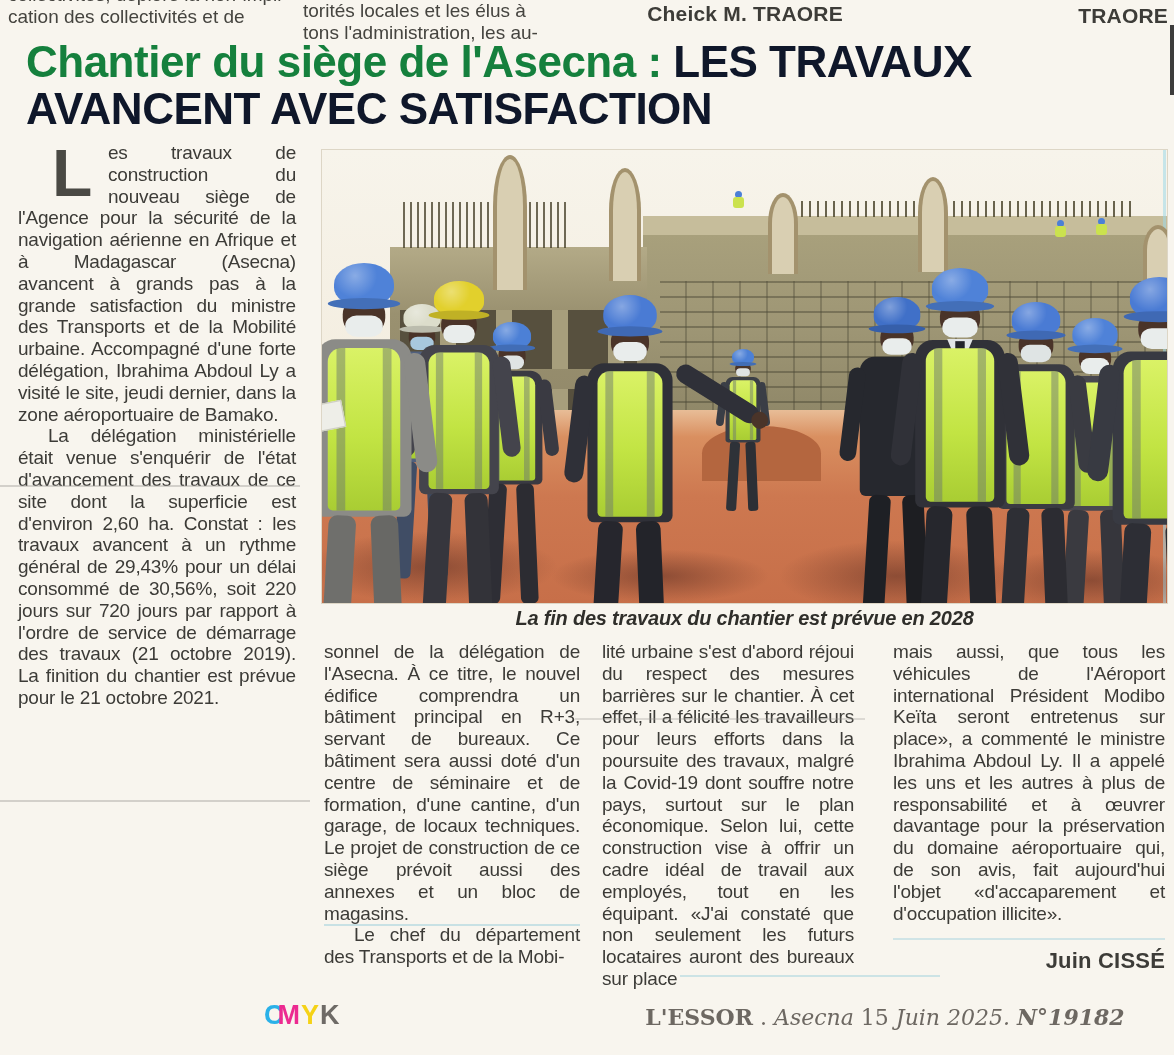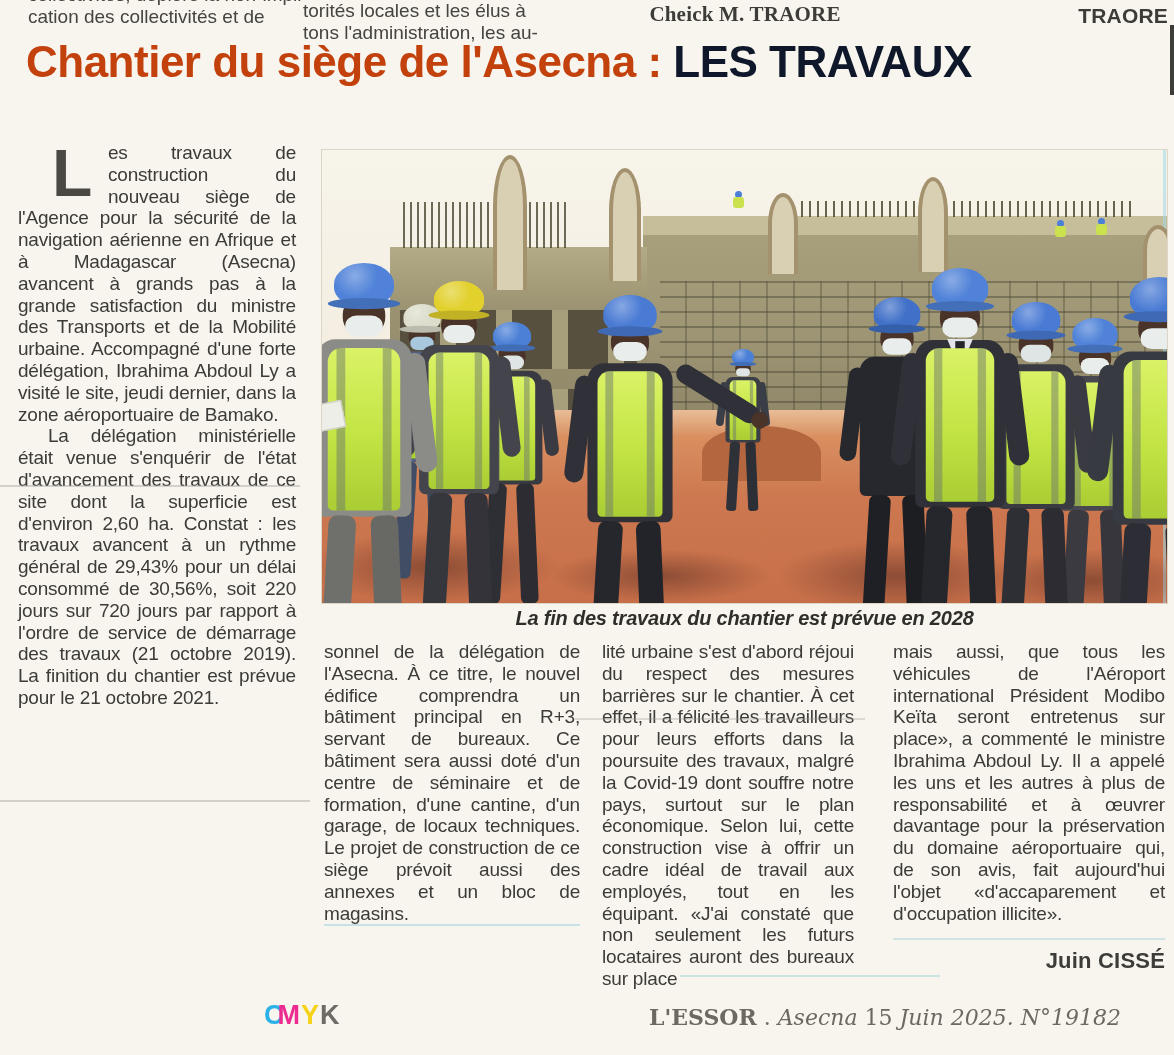--- a/index.html
+++ b/index.html
@@ -5,28 +5,28 @@
   html,body{margin:0;padding:0;}
   body{
     width:1174px;height:1055px;position:relative;overflow:hidden;
     background:#f8f5ee;
     font-family:"Liberation Sans",sans-serif;
     color:#3b3a37;
   }
   .abs{position:absolute;}
   
   .frag{font-size:19px;line-height:22px;color:#45443f;text-align:justify;}
-  .frag-clip{overflow:hidden;margin-left:20px;}
+  .frag-clip{overflow:hidden;}
   .byline{font-weight:bold;font-size:21px;color:#3d3c38;letter-spacing:.2px;}
   
   .headline{
     left:26px;top:38px;width:1145px;
     font-weight:bold;font-size:44px;line-height:47px;letter-spacing:-.5px;
   }
-  .hl-black{color:#c2410c;}
+  .hl-black{color:#15803d;}
   .hl-orange{color:#0f172a;}
   
   .col{font-size:19px;line-height:21.8px;text-align:justify;letter-spacing:-.2px;color:#3c3b37;}
   .col p{margin:0;}
   .indent{text-indent:30px;}
   .indent-big{text-indent:78px;}
   .dropcap{
     float:left;width:46px;height:58px;margin:3px 10px 0 34px;
     font-size:66px;line-height:56px;font-weight:bold;color:#4a4944;
   }
@@ -89,43 +89,44 @@
   .p-leg.r{left:50px;transform:rotate(-2.5deg);transform-origin:top center;}
   
   .caption{left:322px;top:607px;width:845px;text-align:center;
     font-weight:bold;font-style:italic;font-size:20px;letter-spacing:-.2px;color:#2f2e2a;}
   .cmyk{left:264px;top:1000px;font-weight:bold;font-size:27px;letter-spacing:1px;}
   .cmyk span{display:inline-block;}
   .paperline{left:600px;top:1004px;width:570px;text-align:center;
     font-family:"DejaVu Serif",serif;font-size:22px;color:#6d6862;}
   .f-bold{font-weight:bold;}
   .f-ital{font-style:italic;}
-  .f-boldital{font-weight:normal;font-style:italic;}
+  .f-boldital{font-weight:bold;font-style:italic;}
   .artifact{height:2px;opacity:.4;}
   .edgebar{left:1170px;top:25px;width:4px;height:70px;background:#1c1c1c;opacity:.85;}
 </style>
 </head>
 <body>
 
 <div class="abs frag frag-clip" style="left:8px;top:0;width:282px;height:42px;">
   <div style="margin-top:-16px;">
     <div>collectivités, déplore la non-impli-</div>
     <div>cation des collectivités et de</div>
   </div>
 </div>
 <div class="abs frag" style="left:303px;top:0;width:282px;">
   <div>torités locales et les élus à</div>
   <div>tons l'administration, les au-</div>
 </div>
-<div class="abs byline" style="left:600px;top:2px;width:290px;text-align:center;font-family:Liberation Serif, serif;">Cheick M. TRAORE</div>
+<div class="abs byline" style="left:600px;top:2px;width:290px;text-align:center;">Cheick M. TRAORE</div>
 <div class="abs byline" style="left:1010px;top:4px;width:158px;text-align:right;">TRAORE</div>
 <div class="abs edgebar"></div>
 
 <h1 class="abs headline" style="margin:0;">
   <span class="hl-black">Chantier du siège de l'Asecna : </span><span class="hl-orange">LES TRAVAUX</span><br>
+  <span class="hl-orange">AVANCENT AVEC SATISFACTION</span>
 </h1>
 
 <div class="abs col" style="left:18px;top:142px;width:278px;">
   <p><span class="dropcap">L</span><span>es travaux de construction du nouveau siège de l'Agence pour la sécurité de la navigation aérienne en Afrique et à Madagascar (Asecna) avancent à grands pas à la grande satisfaction du ministre des Transports et de la Mobilité urbaine. Accompagné d'une forte délégation, Ibrahima Abdoul Ly a visité le site, jeudi dernier, dans la zone aéroportuaire de Bamako.</span></p>
   <p class="indent">La délégation ministérielle était venue s'enquérir de l'état d'avancement des travaux de ce site dont la superficie est d'environ 2,60 ha. Constat : les travaux avancent à un rythme général de 29,43% pour un délai consommé de 30,56%, soit 220 jours sur 720 jours par rapport à l'ordre de service de démarrage des travaux (21 octobre 2019). La finition du chantier est prévue pour le 21 octobre 2021.</p>
 </div>
 
 <div class="abs photo" id="photo">
   <div class="abs ph-horizon-wall"></div>
   <div class="abs ph-wall"></div>
@@ -292,20 +293,21 @@
       <div class="p-brim" style="background:#4a7bd4;filter:brightness(.85);"></div>
       <div class="p-leg l" style="background:#383a42;filter:brightness(.8);"></div>
       <div class="p-leg r" style="background:#383a42;filter:brightness(.75);"></div>
     </div>
   </div>
 
 <div class="abs caption">La fin des travaux  du chantier est prévue en 2028</div>
 
 <div class="abs col" style="left:324px;top:641px;width:256px;">
   <p>sonnel de la délégation de l'Asecna. À ce titre, le nouvel édifice comprendra un bâtiment principal en R+3, servant de bureaux. Ce bâtiment sera aussi doté d'un centre de séminaire et de formation, d'une cantine, d'un garage, de locaux techniques. Le projet de construction de ce siège prévoit aussi des annexes et un bloc de magasins.</p>
+  <p class="indent">Le chef du département des Transports et de la Mobi-</p>
 </div>
 <div class="abs col" style="left:602px;top:641px;width:252px;">
   <p>lité urbaine s'est d'abord réjoui du respect des mesures barrières sur le chantier. À cet effet, il a félicité les travailleurs pour leurs efforts dans la poursuite des travaux, malgré la Covid-19 dont souffre notre pays, surtout sur le plan économique. Selon lui, cette construction vise à offrir un cadre idéal de travail aux employés, tout en les équipant. «J'ai constaté que non seulement les futurs locataires auront des bureaux sur place</p>
 </div>
 <div class="abs col" style="left:893px;top:641px;width:272px;">
   <p>mais aussi, que tous les véhicules de l'Aéroport international Président Modibo Keïta seront entretenus sur place», a commenté le ministre Ibrahima Abdoul Ly. Il a appelé les uns et les autres à plus de responsabilité et à œuvrer davantage pour la préservation du domaine aéroportuaire qui, de son avis, fait aujourd'hui l'objet «d'accaparement et d'occupation illicite».</p>
 </div>
 <div class="abs author" style="left:893px;top:948px;width:272px;">Juin CISSÉ</div>
 
 <div class="abs artifact" style="left:0;top:485px;width:300px;background:#9a9894;"></div>

